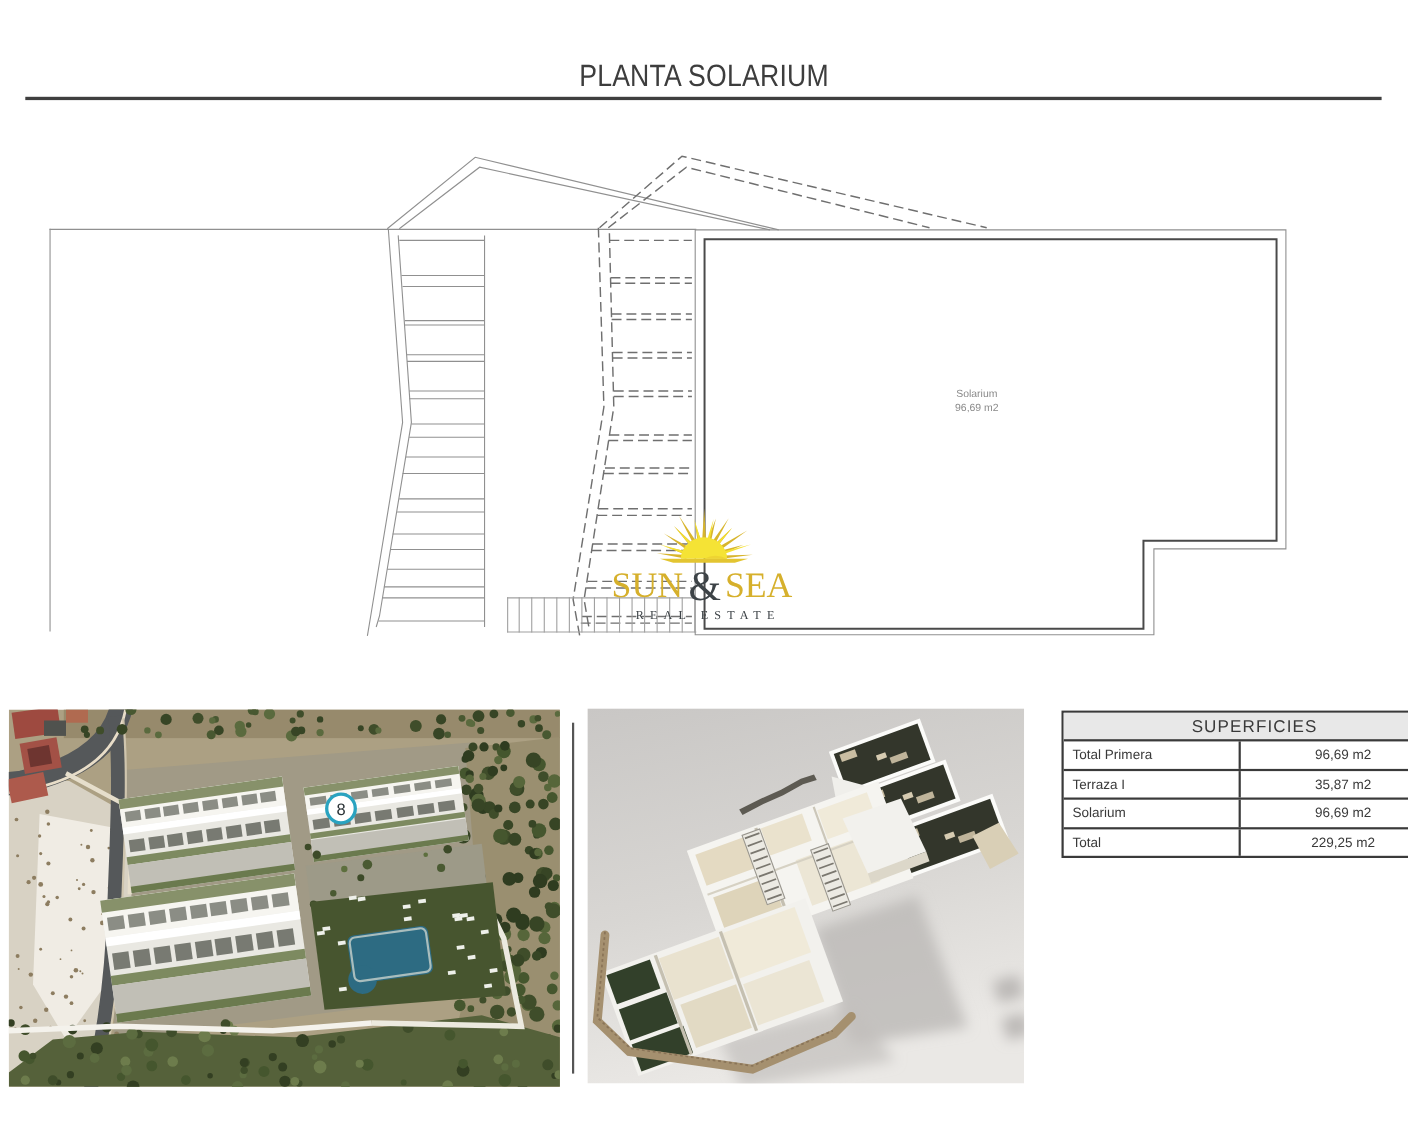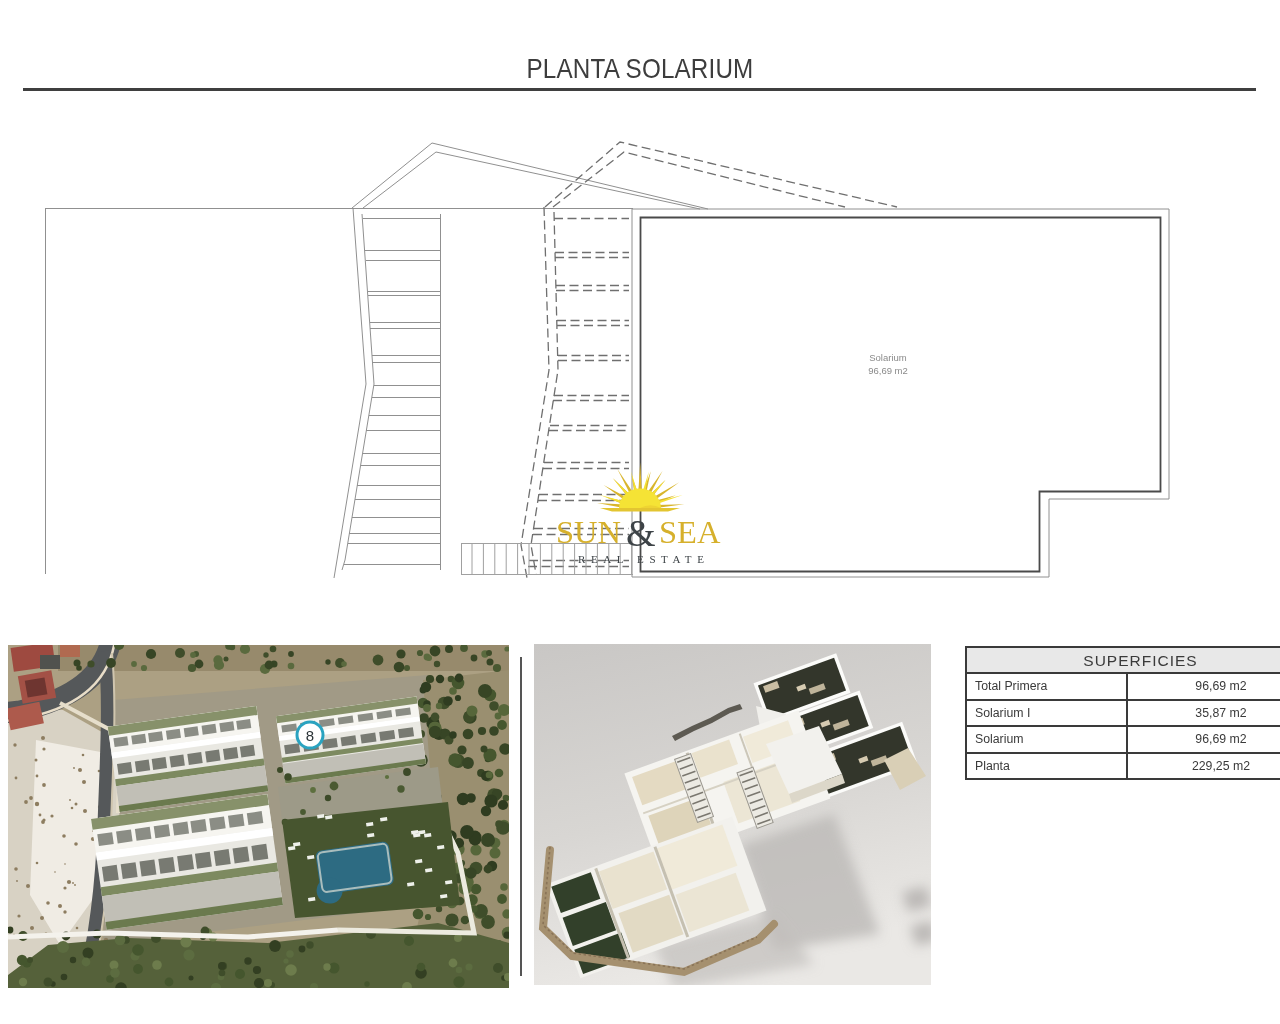--- a/index.html
+++ b/index.html
@@ -774,24 +774,24 @@
 </svg>
 
 <div class="tbl">
 
 <div class="th">SUPERFICIES</div>
 <div class="tr">
       <div class="td k">Total Primera</div>
       <div class="td v">96,69 m2</div>
     </div>
 <div class="tr">
-      <div class="td k">Solarium I</div>
+      <div class="td k">Terraza I</div>
       <div class="td v">35,87 m2</div>
     </div>
 <div class="tr">
       <div class="td k">Solarium</div>
       <div class="td v">96,69 m2</div>
     </div>
 <div class="tr">
-      <div class="td k">Planta</div>
+      <div class="td k">Total</div>
       <div class="td v">229,25 m2</div>
     </div>
 </div>
 
 </body></html>

